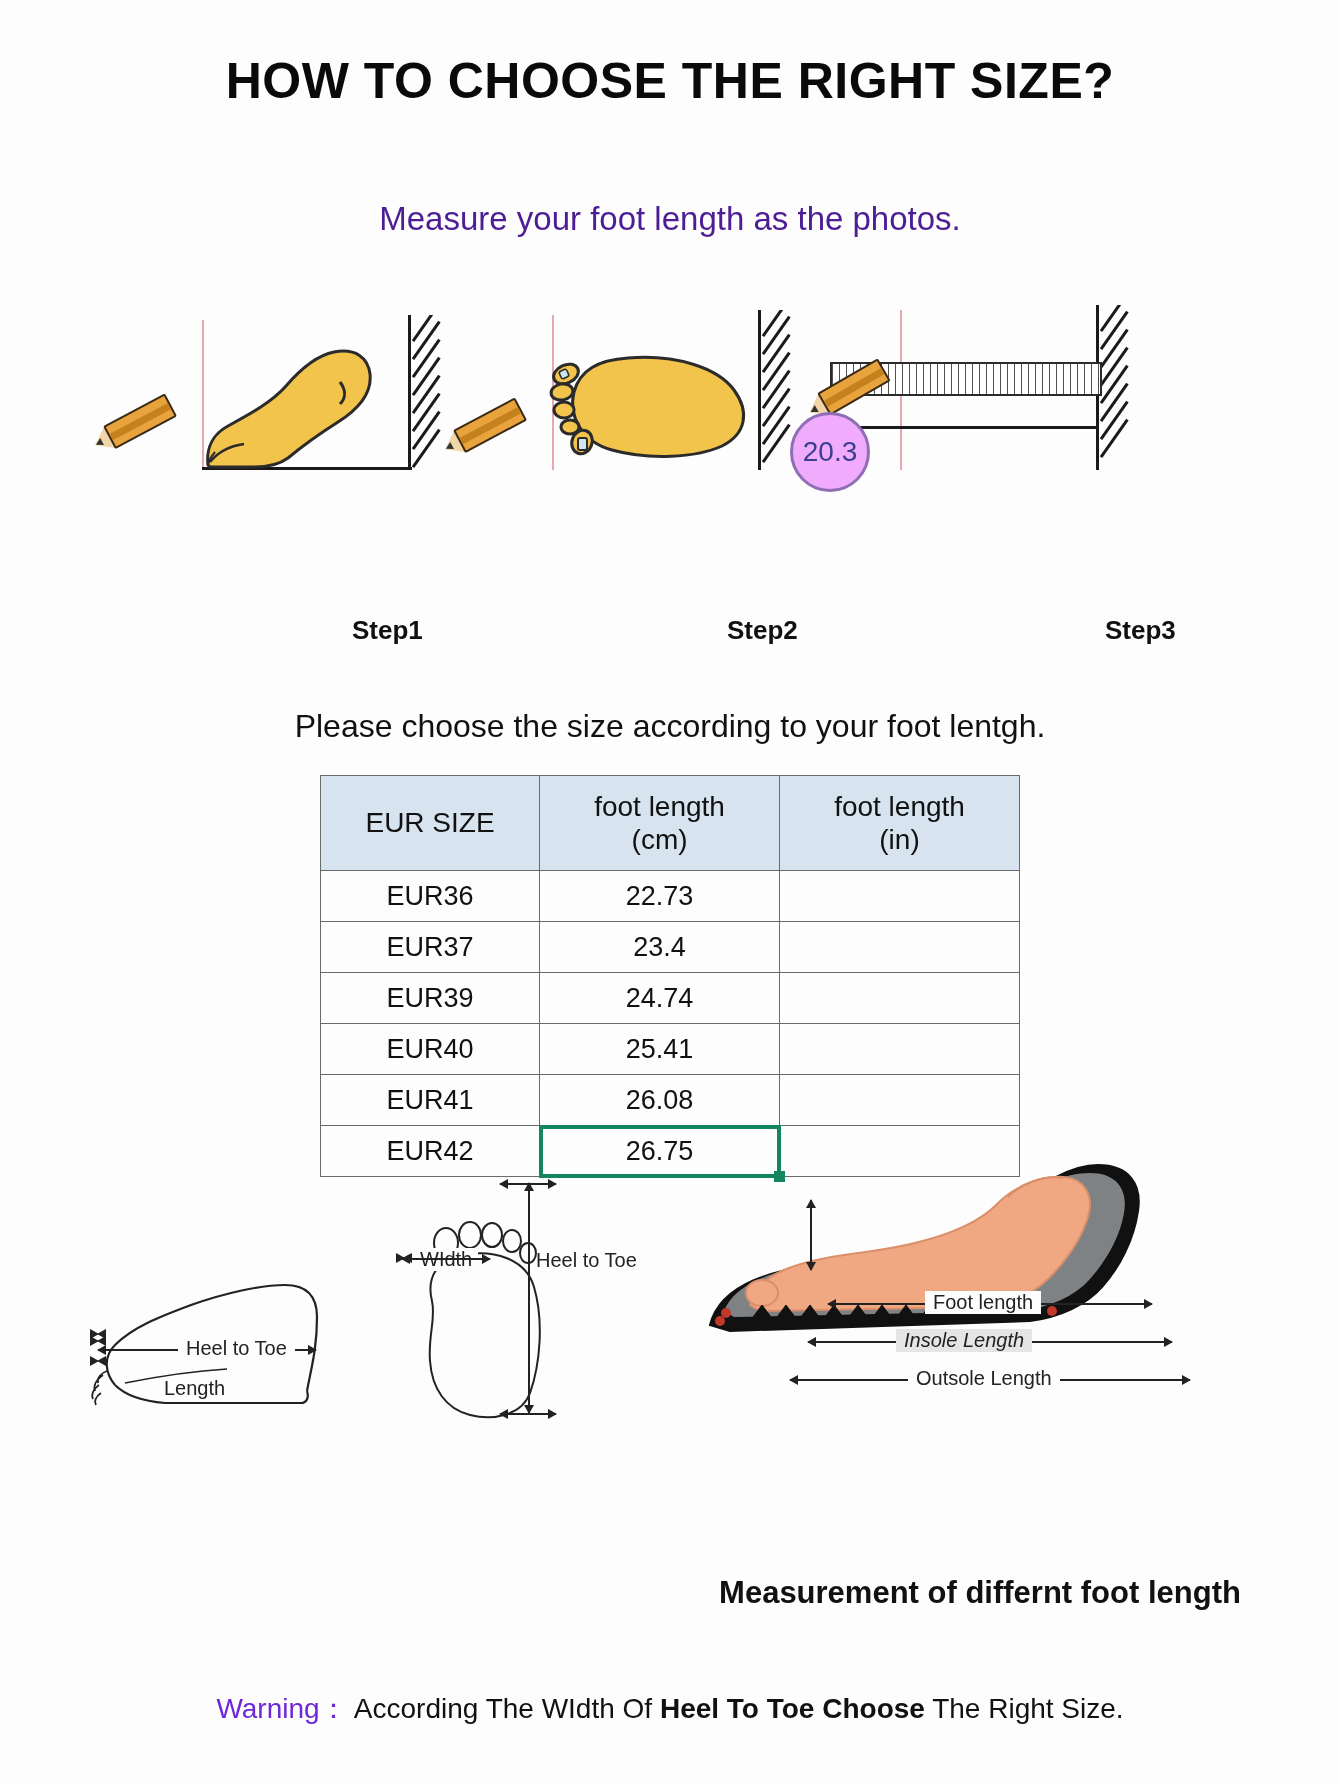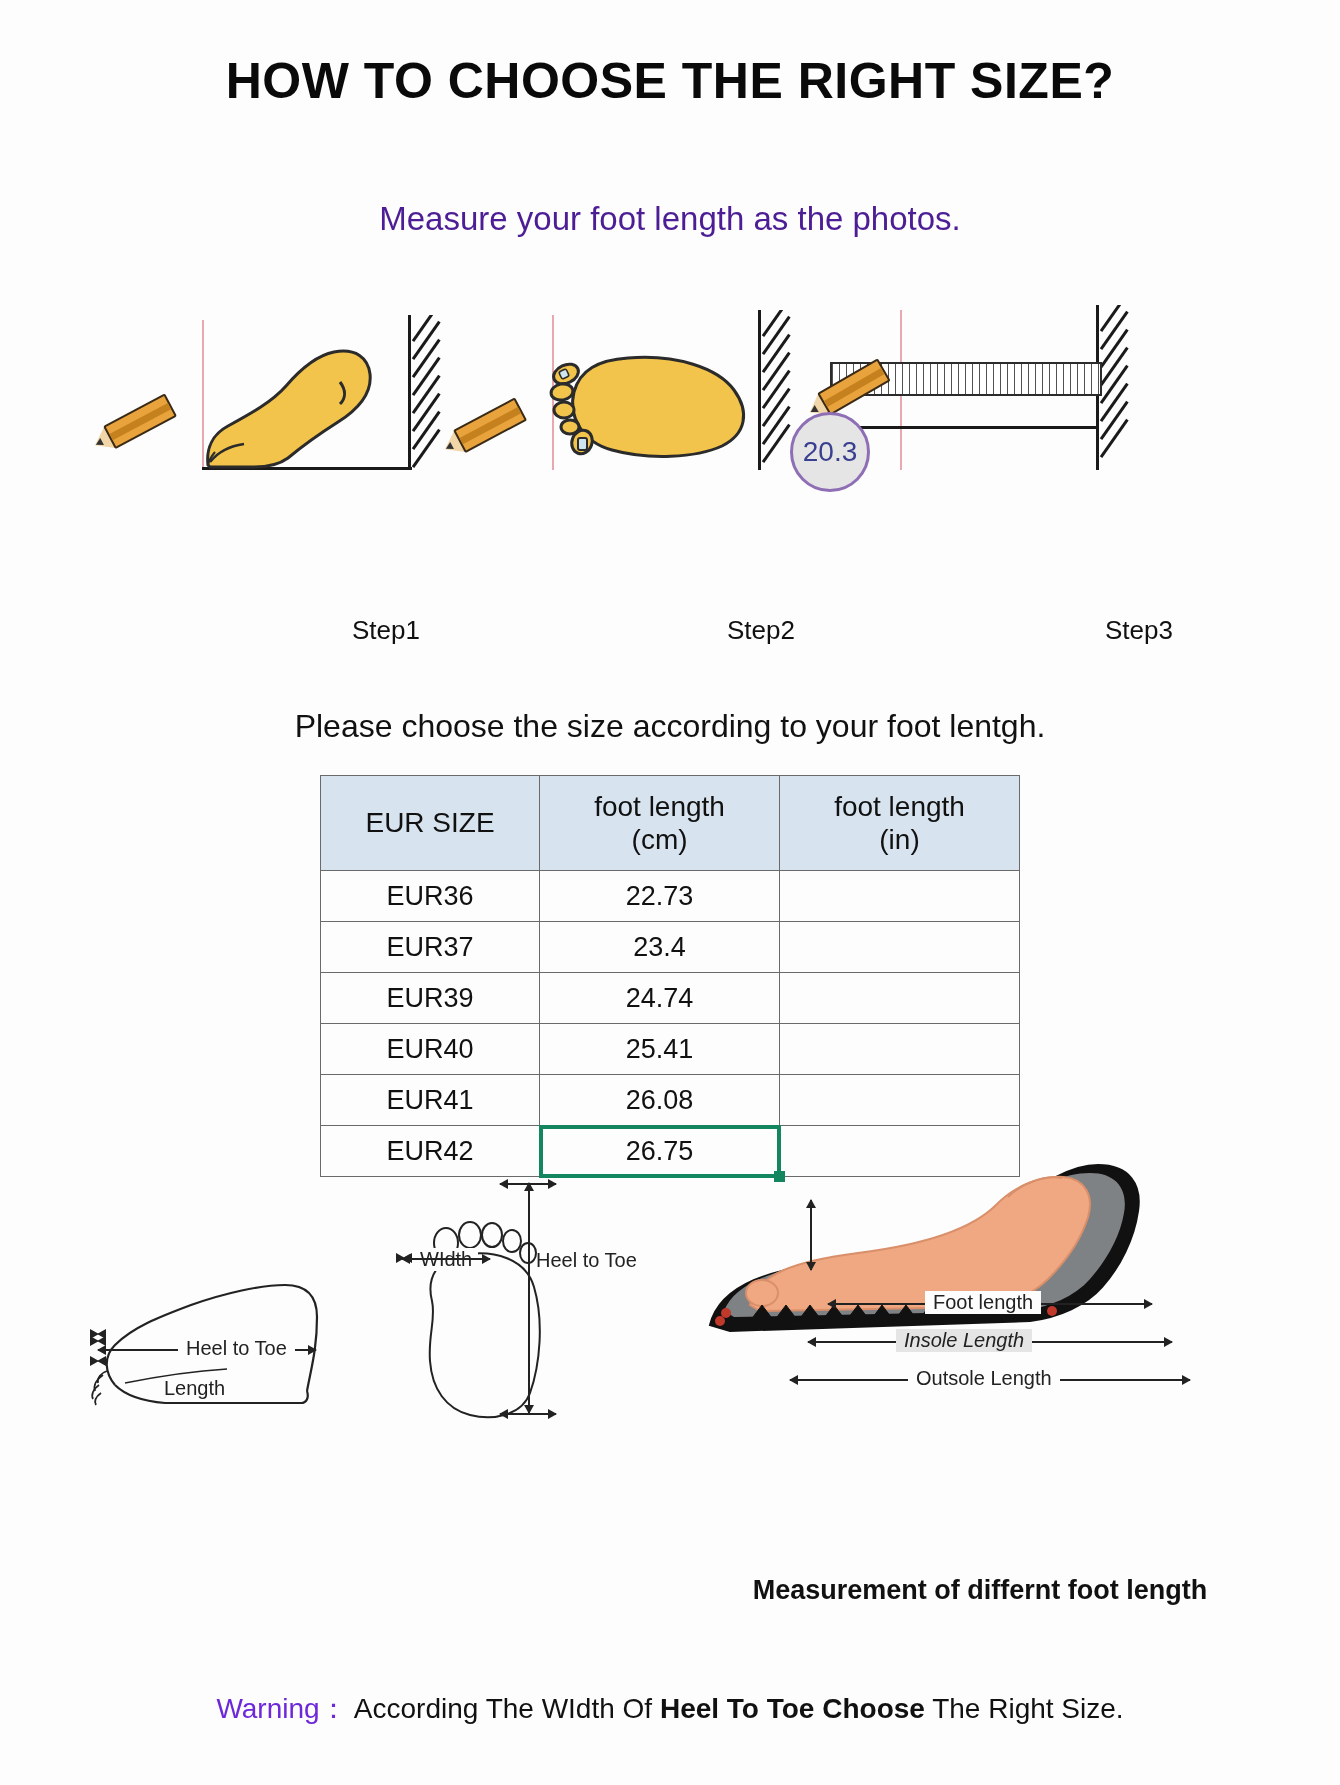--- a/index.html
+++ b/index.html
@@ -62,21 +62,21 @@
     height: 250px;
   }
   .step-cell {
     position: absolute;
     top: 0;
     height: 230px;
   }
   .step-label {
     position: absolute;
     font-size: 26px;
-    font-weight: normal;
+    font-weight: bold;
     color: #111;
     top: 615px;
   }
   .wall {
     position: absolute;
     width: 34px;
     height: 145px;
     overflow: hidden;
   }
   .wall i {
@@ -166,21 +166,21 @@
     position: absolute;
     width: 74px;
     height: 74px;
     border-radius: 50%;
     border: 3px solid #8e6fb5;
     color: #3a3f8f;
     font-size: 28px;
     display: flex;
     align-items: center;
     justify-content: center;
-    background: #e5e5e5;
+    background: #f0abfc;
     font-family: "Liberation Sans", sans-serif;
   }
 
   
   .size-table {
     position: absolute;
     top: 775px;
     left: 320px;
     width: 700px;
     border-collapse: collapse;
@@ -260,21 +260,21 @@
   }
   .arrow-v:before { top: -1px; border-bottom: 9px solid #222; }
   .arrow-v:after { bottom: -1px; border-top: 9px solid #222; }
 
   .shoe-caption {
     position: absolute;
     top: 1575px;
     left: 700px;
     width: 560px;
     text-align: center;
-    font-size: 27px;
+    font-size: 31px;
     font-weight: bold;
     color: #111;
   }
 
   .warning {
     position: absolute;
     top: 1690px;
     left: 0;
     width: 100%;
     text-align: center;

